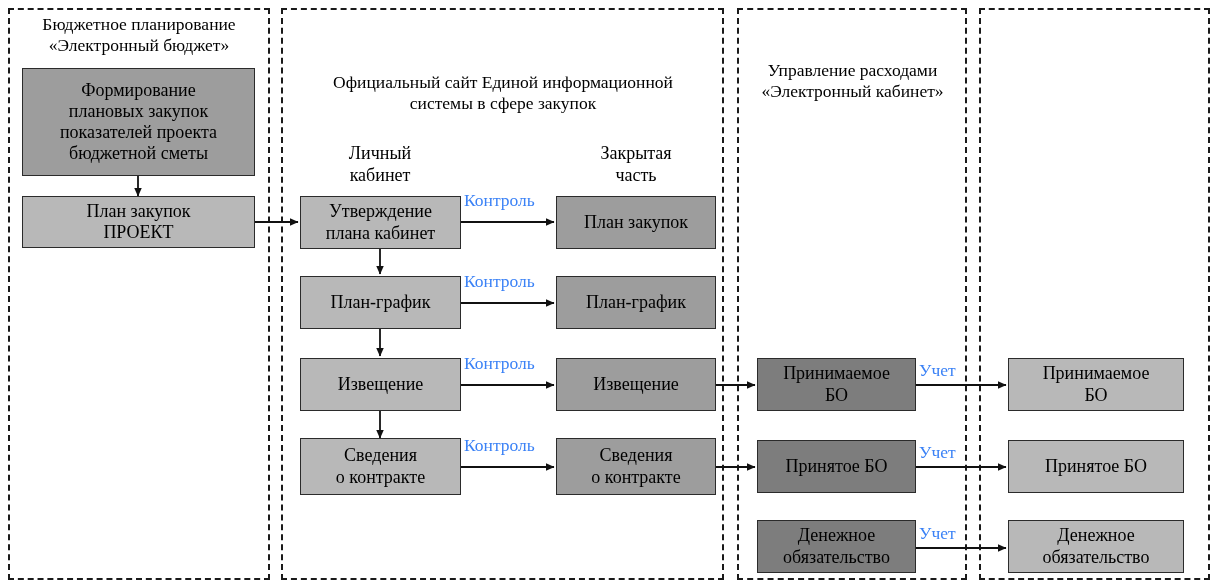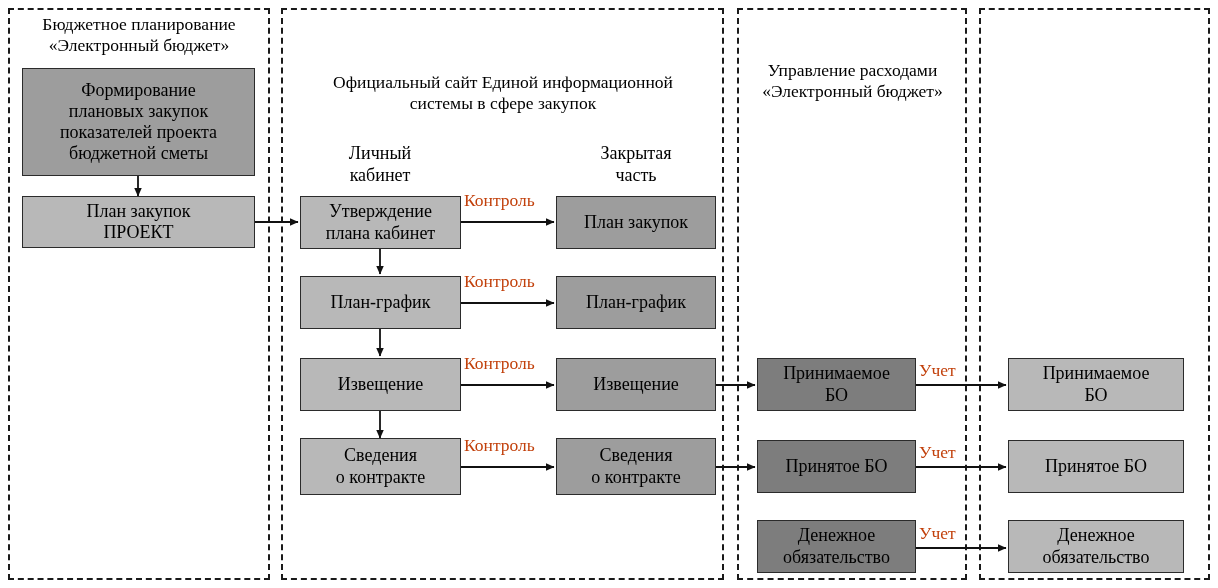--- a/index.html
+++ b/index.html
@@ -51,21 +51,21 @@
     white-space: pre-line;
     color: #000;
   }
   .fill-dark   { background: #7d7d7d; }
   .fill-mid    { background: #9d9d9d; }
   .fill-light  { background: #b8b8b8; }
   .edge-label {
     position: absolute;
     font-size: 17.5px;
     line-height: 1;
-    color: #c2410c;
+    color: #3b82f6;
     white-space: nowrap;
   }
   svg.wires {
     position: absolute;
     left: 0;
     top: 0;
     width: 1218px;
     height: 588px;
     pointer-events: none;
     overflow: visible;
@@ -79,21 +79,21 @@
   <div class="lane" style="left:8px; top:8px; width:262px; height:572px;"></div>
   <div class="lane" style="left:281px; top:8px; width:443px; height:572px;"></div>
   <div class="lane" style="left:737px; top:8px; width:230px; height:572px;"></div>
   <div class="lane" style="left:979px; top:8px; width:231px; height:572px;"></div>
 
   <div class="lane-title" style="left:10px; top:14px; width:258px;">Бюджетное планирование
 «Электронный бюджет»</div>
   <div class="lane-title" style="left:288px; top:72px; width:430px;">Официальный сайт Единой информационной
 системы в сфере закупок</div>
   <div class="lane-title" style="left:739px; top:60px; width:227px;">Управление расходами
-«Электронный бюджет»</div>
+«Электронный кабинет»</div>
 
   <div class="subhead" style="left:300px; top:143px; width:160px;">Личный
 кабинет</div>
   <div class="subhead" style="left:556px; top:143px; width:160px;">Закрытая
 часть</div>
 
   <svg class="wires" viewBox="0 0 1218 588">
     <defs>
       <marker id="arrowhead" markerWidth="9" markerHeight="8" refX="8.5" refY="4" orient="auto" markerUnits="userSpaceOnUse">
         <path d="M0,0 L9,4 L0,8 z" fill="#111"></path>

